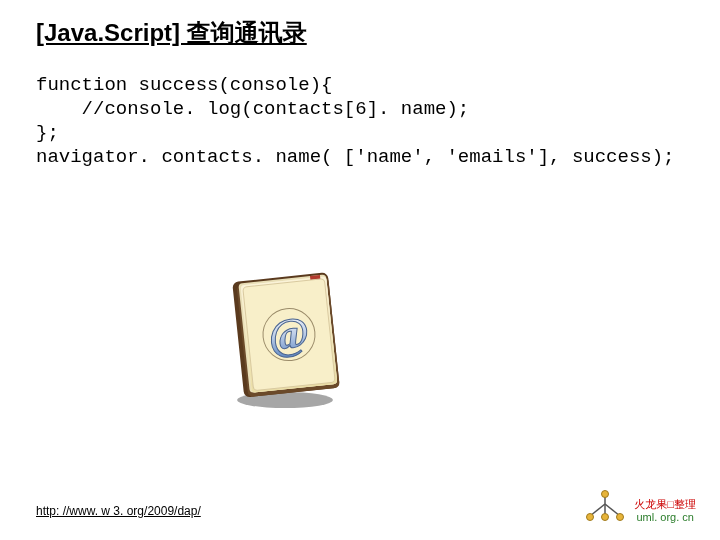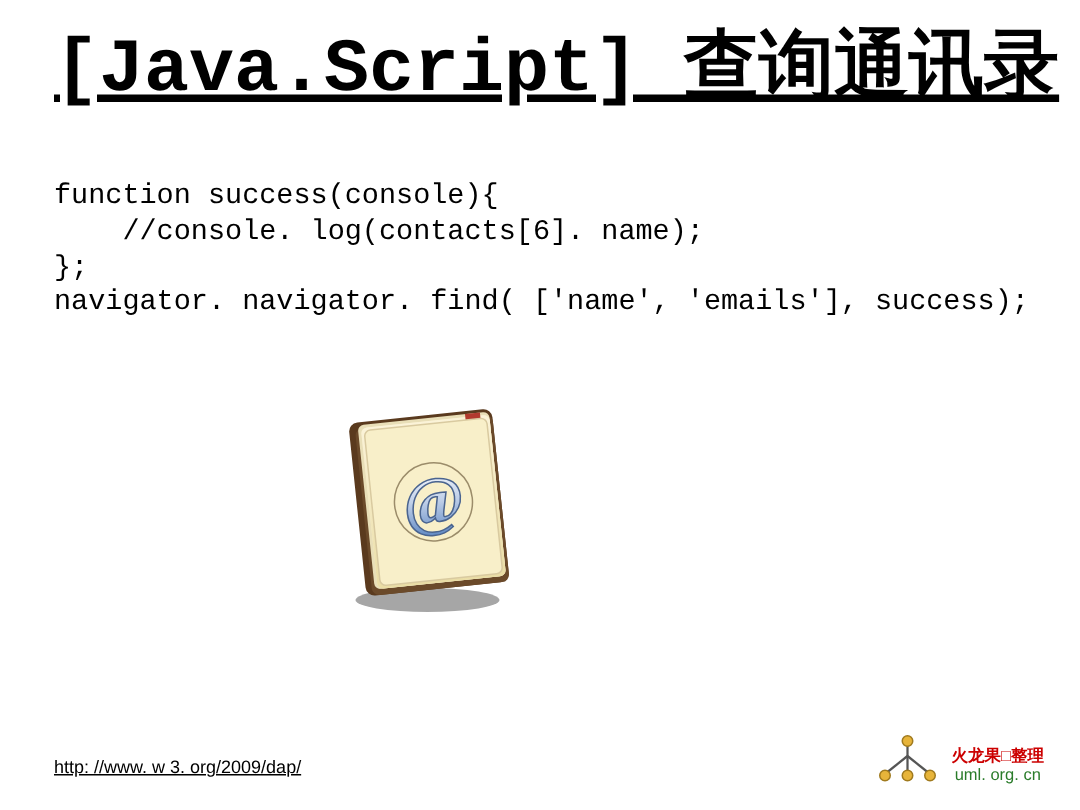--- a/index.html
+++ b/index.html
@@ -1,25 +1,25 @@
 <!DOCTYPE html>
 <html><head>
 <meta charset="utf-8">
 <style>
   * { margin: 0; padding: 0; box-sizing: border-box; }
   html, body { width: 720px; height: 540px; background: #fff; font-family: "Segoe UI", Arial, sans-serif; overflow: hidden; }
   .slide { position: relative; width: 720px; height: 540px; padding: 20px 30px 16px 36px; }
   .title {
-    font-family: Liberation Mono, monospace;
-    font-size: 50px;
+    font-family: Liberation Sans, sans-serif;
+    font-size: 24px;
     font-weight: 700;
     text-decoration: underline;
     white-space: pre;
     line-height: 1.1;
-    margin-bottom: 44px;
+    margin-bottom: 28px;
   }
   .code {
     font-family: "Courier New", SimSun, monospace;
     font-size: 19px;
     line-height: 1.25;
     white-space: pre;
     color: #000;
   }
   .addressbook-icon {
     position: absolute;
@@ -37,34 +37,34 @@
   }
   .brand {
     position: absolute;
     right: 24px;
     bottom: 16px;
     display: flex;
     align-items: flex-end;
     gap: 6px;
   }
   .brand-text { font-size: 11px; line-height: 1.2; text-align: left; font-family: "Microsoft YaHei", Arial, sans-serif; color: #333; }
-  .brand-top { color: #c00; font-weight: 700; text-align: center; }
+  .brand-top { color: #c00; font-weight: 400; text-align: center; }
   .brand-bot { color: #2a7c2a; text-align: center; }
 </style>
 </head>
 <body>
 
 <div class="slide">
 
   <div class="title">[Java.Script] 查询通讯录</div>
 
   <pre class="code"><span>function success(console){</span>
 <span>    //console. log(contacts[6]. name);</span>
 <span>};</span>
-<span>navigator. navigator. find( ['name', 'emails'], success);</span></pre>
+<span>navigator. contacts. name( ['name', 'emails'], success);</span></pre>
 
   <div class="addressbook-icon">
     <svg width="130" height="145" viewBox="0 0 130 145">
 
       <ellipse cx="65" cy="135" rx="48" ry="8" fill="rgba(0,0,0,0.35)"></ellipse>
 
       <g transform="rotate(-6 65 70)">
         <rect x="18" y="12" width="96" height="116" rx="6" fill="#5a3a1e"></rect>
         <rect x="22" y="16" width="92" height="112" rx="5" fill="#6b4a2a"></rect>
       </g>

